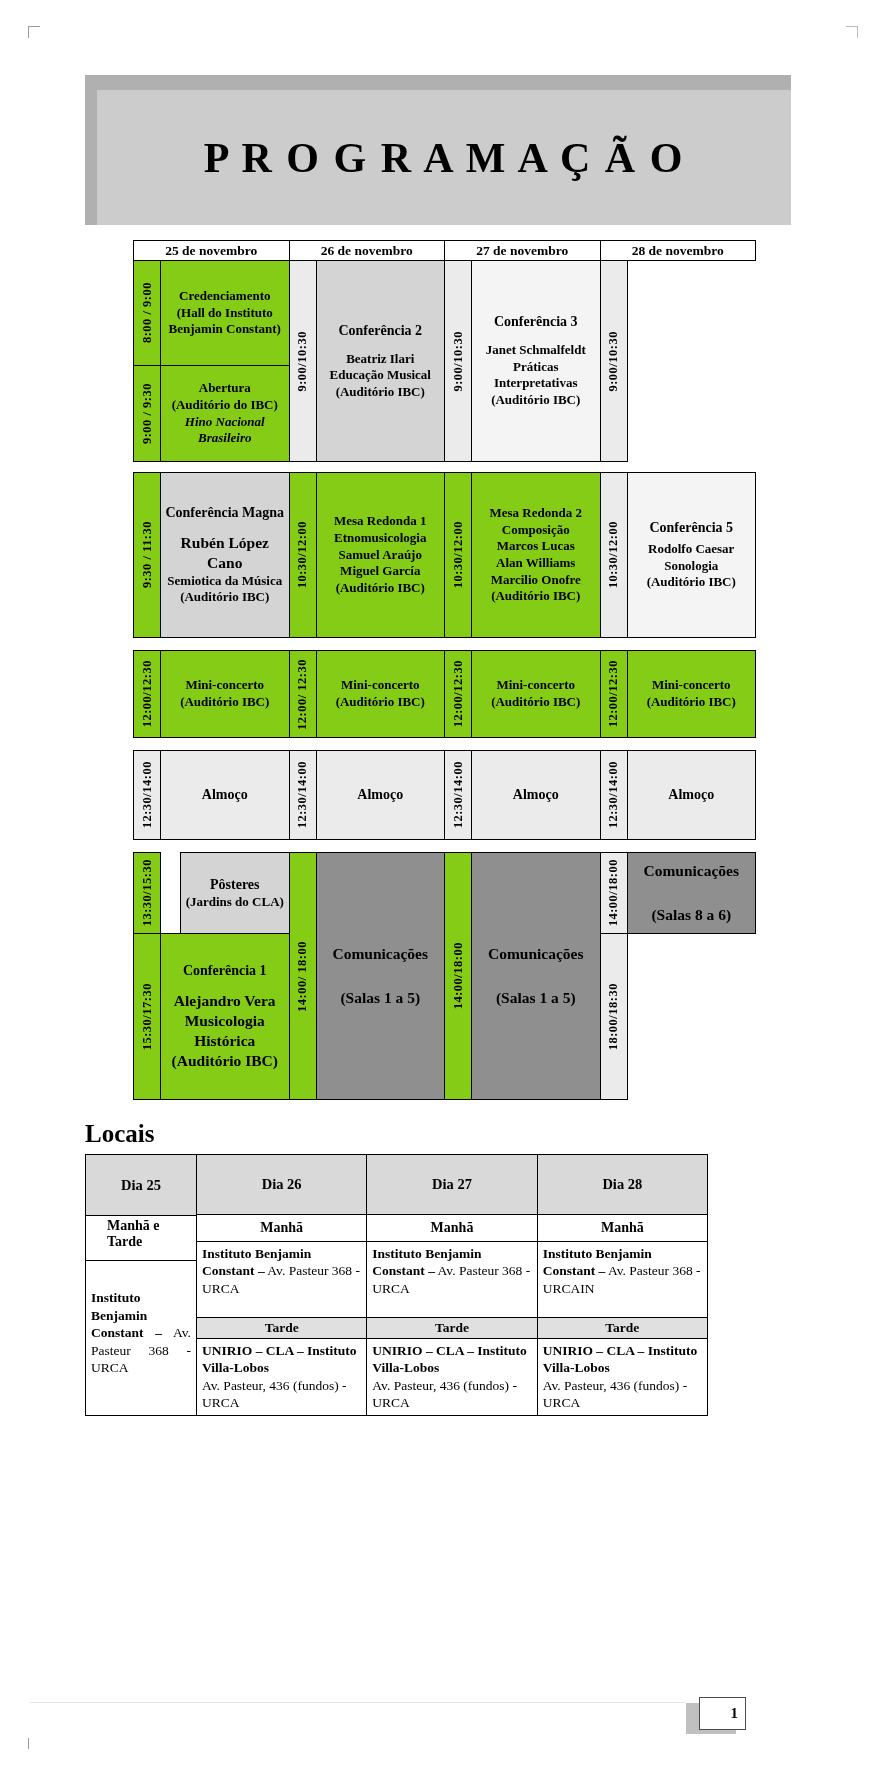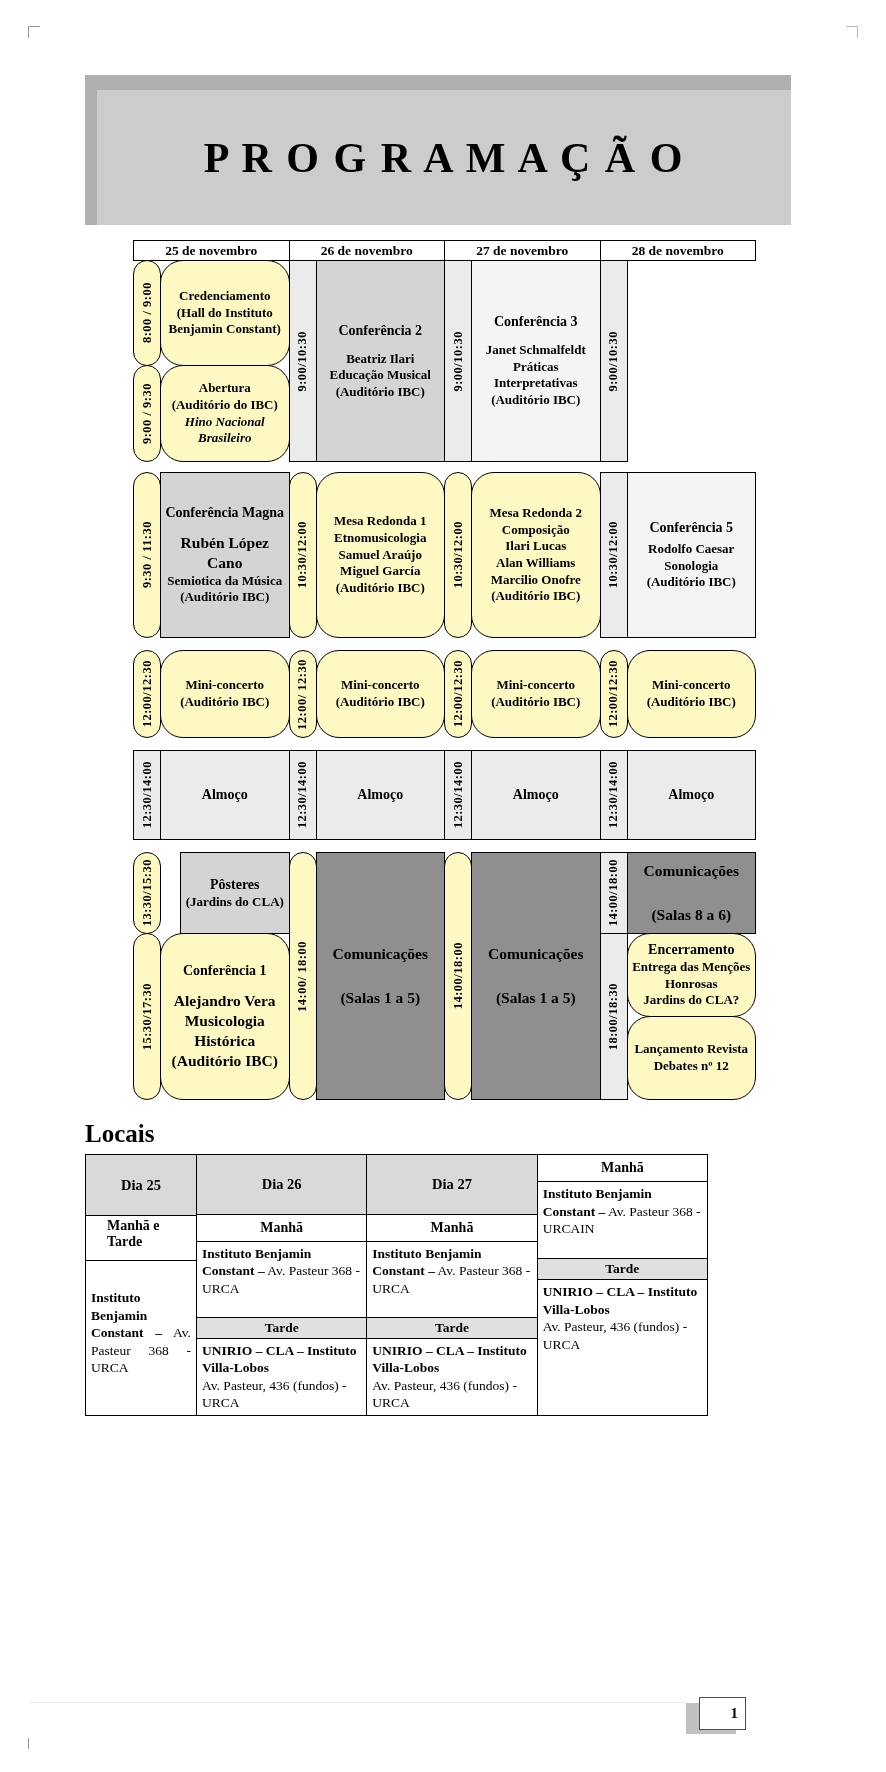--- a/index.html
+++ b/index.html
@@ -37,21 +37,21 @@
   .subrow { display:flex; min-width:0; }
   .subrow + .subrow { margin-top:-1px; }
 
   .tc { width:28px; flex:0 0 28px; border:1px solid #000; display:flex; align-items:center; justify-content:center; }
   .tc span { writing-mode:vertical-rl; transform:rotate(180deg); font-weight:bold; font-size:12.5px; letter-spacing:.5px; white-space:nowrap; }
   .cc { flex:1; border:1px solid #000; margin-left:-1px; display:flex; flex-direction:column; justify-content:center; align-items:center; text-align:center; padding:3px 4px; font-weight:bold; font-size:13px; line-height:1.28; min-width:0; }
   .stack { flex:1; display:flex; flex-direction:column; margin-left:-1px; min-width:0; }
   .stack .cc { margin-left:0; }
   .stack .cc + .cc { margin-top:-1px; }
 
-  .bg-w { background:#fef9c3;border-radius:23px; }
+  .bg-w { background:#84cc16; }
   .bg-l { background:var(--cell-light,#ebebeb); }
   .bg-xl { background:var(--cell-xlight,#f4f4f4); }
   .bg-g { background:var(--cell-gray,#d4d4d4); }
   .bg-d { background:var(--cell-dark,#8f8f8f);gap:24px; }
 
   .mt { margin-top:11px; }
   .mt-s { margin-top:4px; }
   .md { font-size:14px; }
   .lg { font-size:15.5px; }
   .it { font-style:italic; }
@@ -174,21 +174,21 @@
           <div>(Auditório IBC)</div>
         </div>
       </div>
       <div class="day">
         <div class="tc bg-w">
             <span>10:30/12:00</span>
           </div>
         <div class="cc bg-w">
           <div>Mesa Redonda 2</div>
           <div>Composição</div>
-          <div>Ilari Lucas</div>
+          <div>Marcos Lucas</div>
           <div>Alan Williams</div>
           <div>Marcilio Onofre</div>
           <div>(Auditório IBC)</div>
         </div>
       </div>
       <div class="day">
         <div class="tc bg-l">
             <span>10:30/12:00</span>
           </div>
         <div class="cc bg-xl">
@@ -323,30 +323,20 @@
               </div>
             <div class="cc bg-d">
               <div class="lg">Comunicações</div>
               <div class="lg">(Salas 8 a 6)</div>
             </div>
           </div>
           <div class="subrow" style="flex:1;">
             <div class="tc bg-l">
                 <span>18:00/18:30</span>
               </div>
-            <div class="stack">
-              <div class="cc bg-w" style="height:104px;">
-                <div class="md">Encerramento</div>
-                <div>Entrega das Menções Honrosas</div>
-                <div>Jardins do CLA?</div>
-              </div>
-              <div class="cc bg-w" style="flex:1;">
-                <div>Lançamento Revista Debates nº 12</div>
-              </div>
-            </div>
           </div>
         </div>
       </div>
     </div>
   </div>
 
   <div class="locais-title">Locais</div>
 
   <div class="locais">
     <div class="lcol" style="width:112px; flex:0 0 112px;">
@@ -380,20 +370,21 @@
         <span>Av. Pasteur 368 - URCA</span>
       </div>
       <div class="lcell ltarde">Tarde</div>
       <div class="lcell lvenue" style="flex:1;">
         <span class="bld">UNIRIO – CLA – Instituto Villa-Lobos</span>
         <span class="addr-block">Av. Pasteur, 436 (fundos) - URCA</span>
       </div>
     </div>
 
     <div class="lcol" style="flex:1;">
+      <div class="lcell lhdr">Dia 28</div>
       <div class="lcell lperiod" style="height:28px;">Manhã</div>
       <div class="lcell lvenue" style="height:78px;">
         <span class="bld">Instituto Benjamin Constant –</span>
         <span>Av. Pasteur 368 - URCAIN</span>
       </div>
       <div class="lcell ltarde">Tarde</div>
       <div class="lcell lvenue" style="flex:1;">
         <span class="bld">UNIRIO – CLA – Instituto Villa-Lobos</span>
         <span class="addr-block">Av. Pasteur, 436 (fundos) - URCA</span>
       </div>

